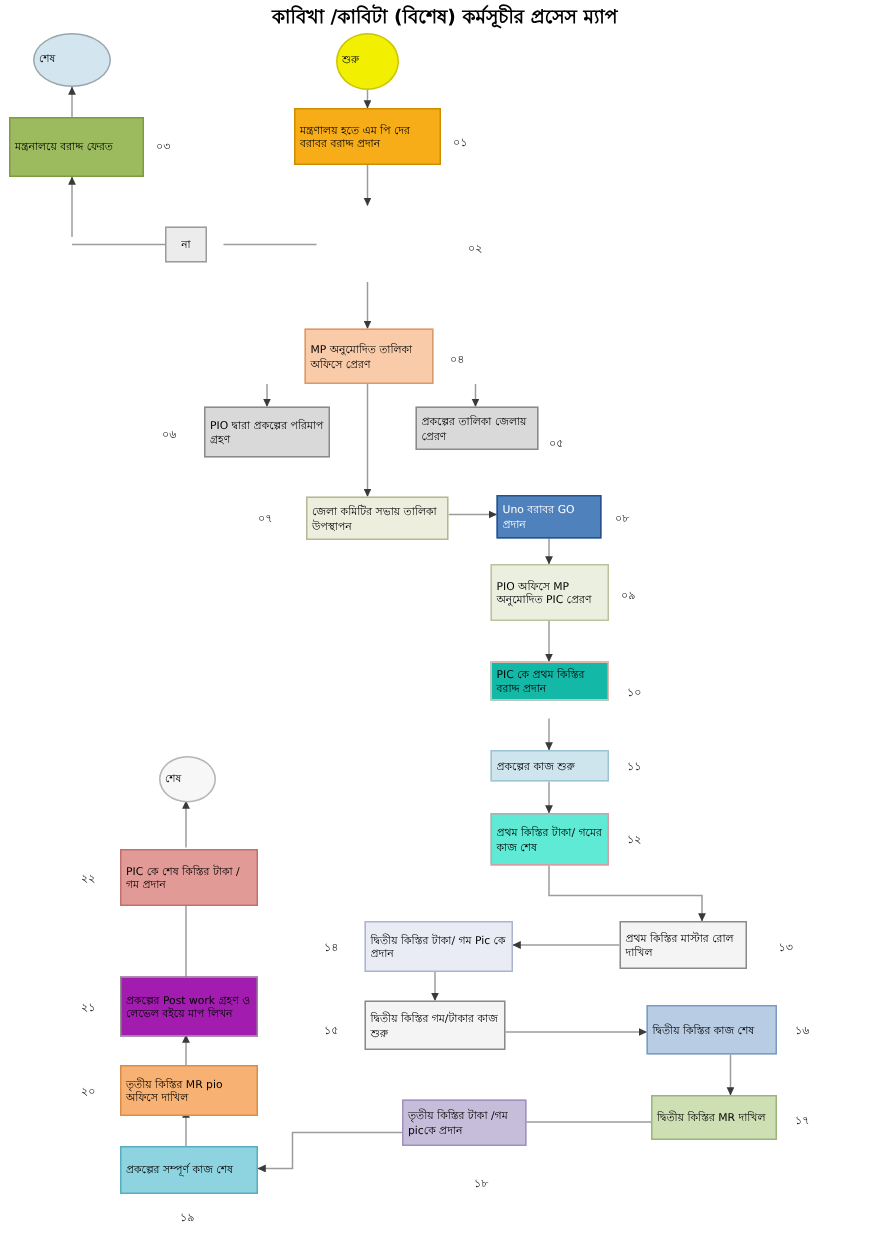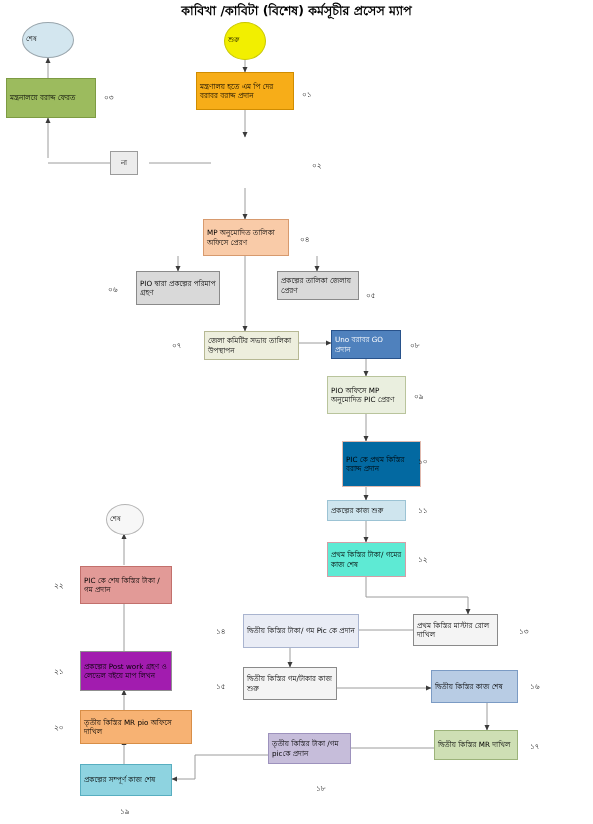--- a/index.html
+++ b/index.html
@@ -192,41 +192,41 @@
   <div class="node" style="left:331px;top:330px;width:70px;height:29px;background:#4f81bd;border-color:#28528b;color:#fff;">
     <span>Uno বরাবর GO প্রদান</span>
   </div>
   <div class="num" style="left:410px;top:340px;">০৮</div>
 
   <div class="node" style="left:327px;top:376px;width:79px;height:38px;background:#eaefdf;border-color:#b9c49c;">
     <span>PIO অফিসে MP অনুমোদিত PIC  প্রেরণ</span>
   </div>
   <div class="num" style="left:414px;top:391px;">০৯</div>
 
-  <div class="node" style="left:327px;top:441px;width:79px;height:46px;background:#0369a1;border-color:#e0b9ae;margin-left:15px;">
+  <div class="node" style="left:327px;top:441px;width:79px;height:26px;background:#14b8a6;border-color:#e0b9ae;">
     <span>PIC কে প্রথম কিস্তির বরাদ্দ প্রদান</span>
   </div>
   <div class="num" style="left:418px;top:456px;">১০</div>
 
   <div class="node" style="left:327px;top:500px;width:79px;height:21px;background:#cfe5ee;border-color:#9cc3d4;">
     <span>প্রকল্পের  কাজ শুরু</span>
   </div>
   <div class="num" style="left:418px;top:505px;">১১</div>
 
   <div class="node" style="left:327px;top:542px;width:79px;height:35px;background:#5eead4;border-color:#d49ea7;">
     <span>প্রথম কিস্তির টাকা/ গমের কাজ শেষ</span>
   </div>
   <div class="num" style="left:418px;top:554px;">১২</div>
 
   <div class="node" style="left:413px;top:614px;width:85px;height:32px;background:#f4f4f4;">
     <span>প্রথম কিস্তির  মাস্টার রোল দাখিল</span>
   </div>
   <div class="num" style="left:519px;top:626px;font-family:Liberation Mono, monospace;">১৩</div>
 
-  <div class="node" style="left:243px;top:614px;width:116px;height:34px;background:#e9ecf5;border-color:#a9b4cf;">
+  <div class="node" style="left:243px;top:614px;width:99px;height:34px;background:#e9ecf5;border-color:#a9b4cf;">
     <span>দ্বিতীয় কিস্তির টাকা/ গম Pic কে প্রদান</span>
   </div>
   <div class="num" style="left:216px;top:626px;">১৪</div>
 
   <div class="node" style="left:243px;top:667px;width:94px;height:33px;background:#f4f4f4;">
     <span>দ্বিতীয় কিস্তির গম/টাকার কাজ শুরু</span>
   </div>
   <div class="num" style="left:216px;top:681px;">১৫</div>
 
   <div class="node" style="left:431px;top:670px;width:87px;height:33px;background:#b8cce4;border-color:#7b9bc4;">
@@ -242,21 +242,21 @@
   <div class="node" style="left:268px;top:733px;width:83px;height:31px;background:#c6bdda;border-color:#9d92bd;">
     <span>তৃতীয় কিস্তির টাকা /গম picকে প্রদান</span>
   </div>
   <div class="num" style="left:316px;top:783px;">১৮</div>
 
   <div class="node" style="left:80px;top:764px;width:92px;height:32px;background:#8ed3e0;border-color:#58aec0;">
     <span>প্রকল্পের সম্পূর্ণ  কাজ শেষ</span>
   </div>
   <div class="num" style="left:120px;top:806px;">১৯</div>
 
-  <div class="node" style="left:80px;top:710px;width:112px;height:34px;background:#f7b273;border-color:#d88e47;">
+  <div class="node" style="left:80px;top:710px;width:92px;height:34px;background:#f7b273;border-color:#d88e47;">
     <span>তৃতীয় কিস্তির MR pio অফিসে দাখিল</span>
   </div>
   <div class="num" style="left:54px;top:722px;">২০</div>
 
   <div class="node" style="left:80px;top:651px;width:92px;height:40px;background:#a21caf;border-color:#8f8f8f;">
     <span>প্রকল্পের Post work গ্রহণ ও লেভেল বইয়ে মাপ লিখন</span>
   </div>
   <div class="num" style="left:54px;top:666px;">২১</div>
 
   <div class="node" style="left:80px;top:566px;width:92px;height:38px;background:#e29a97;border-color:#c2706c;">

